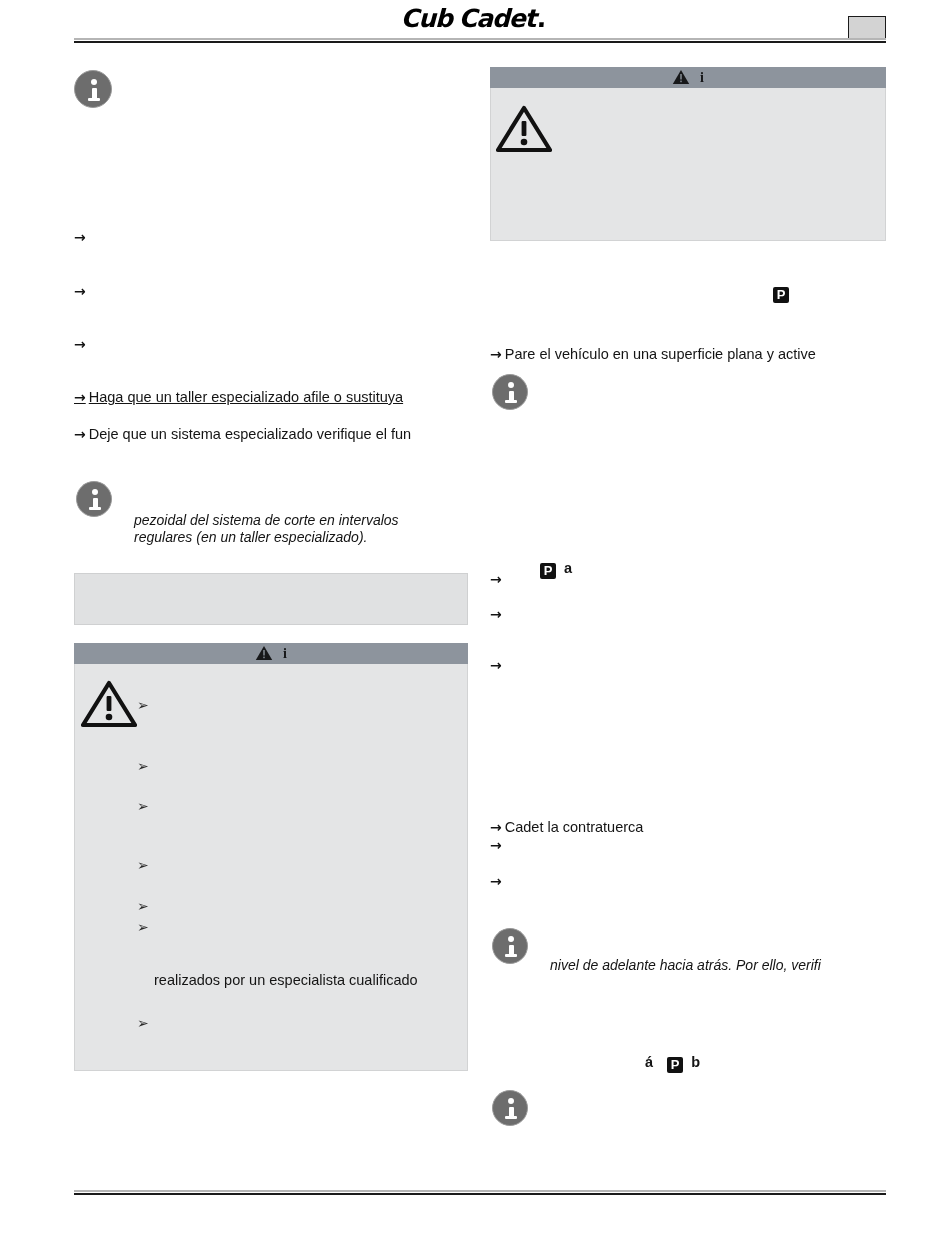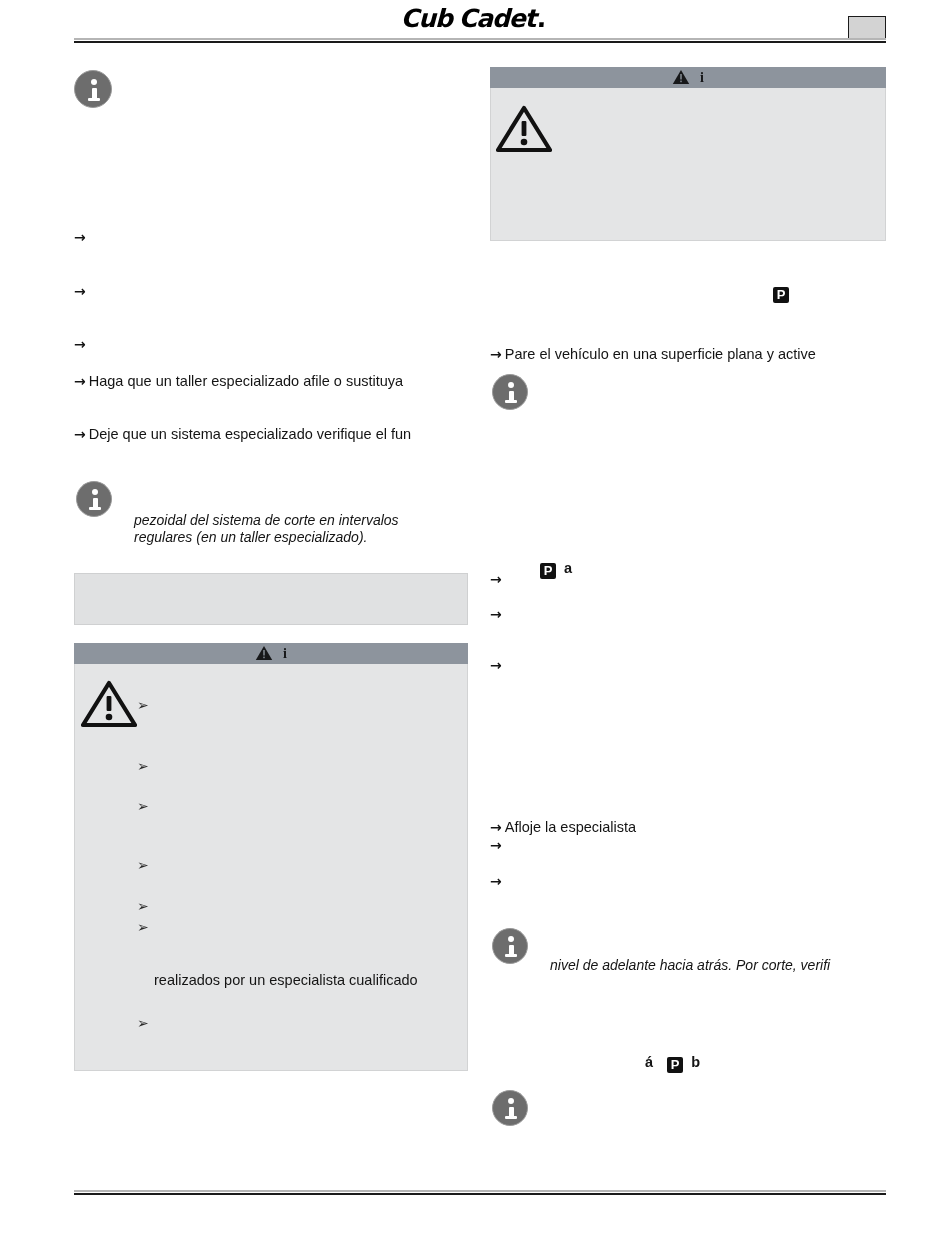--- a/index.html
+++ b/index.html
@@ -246,21 +246,21 @@
 
   <div class="arrow-item" style="left:74px; top:228px;">
     <span class="gl">→</span><span></span>
   </div>
   <div class="arrow-item" style="left:74px; top:282px;">
     <span class="gl">→</span><span></span>
   </div>
   <div class="arrow-item" style="left:74px; top:335px;">
     <span class="gl">→</span><span></span>
   </div>
-  <div class="arrow-item" style="left:74px; top:372px;">
+  <div class="arrow-item" style="left:74px; top:388px;text-decoration:underline;">
     <span class="gl">→</span><span>Haga que un taller especializado afile o sustituya</span>
   </div>
   <div class="arrow-item" style="left:74px; top:425px;">
     <span class="gl">→</span><span>Deje que un sistema especializado verifique el fun</span>
   </div>
 
   <div class="info-icon" style="left:76px; top:481px; width:36px; height:36px;">
     <div class="tittle" style="left:15px; top:7px; width:6px; height:6px;"></div>
     <div class="stem" style="left:15.5px; top:16px; width:5px; height:12px;"></div>
     <div class="stem" style="left:12px; top:25px; width:12px; height:3px;"></div>
@@ -363,35 +363,35 @@
     <span class="gl">→</span><span></span>
   </div>
   <div class="arrow-item" style="left:490px; top:605px;">
     <span class="gl">→</span><span></span>
   </div>
   <div class="arrow-item" style="left:490px; top:656px;">
     <span class="gl">→</span><span></span>
   </div>
 
   <div class="arrow-item" style="left:490px; top:818px;">
-    <span class="gl">→</span><span>Afloje la especialista</span>
+    <span class="gl">→</span><span>Cadet la contratuerca</span>
   </div>
   <div class="arrow-item" style="left:490px; top:836px;">
     <span class="gl">→</span><span></span>
   </div>
   <div class="arrow-item" style="left:490px; top:872px;">
     <span class="gl">→</span><span></span>
   </div>
 
   <div class="info-icon" style="left:492px; top:928px; width:36px; height:36px;">
     <div class="tittle" style="left:15px; top:7px; width:6px; height:6px;"></div>
     <div class="stem" style="left:15.5px; top:16px; width:5px; height:12px;"></div>
     <div class="stem" style="left:12px; top:25px; width:12px; height:3px;"></div>
   </div>
-  <div class="txt-italic" style="left:550px; top:956px; width:340px; white-space:nowrap;">nivel de adelante hacia atrás. Por corte, verifi</div>
+  <div class="txt-italic" style="left:550px; top:956px; width:340px; white-space:nowrap;">nivel de adelante hacia atrás. Por ello, verifi</div>
 
   <div class="txt" style="left:645px; top:1053px;">
     <span style="font-weight:bold;">á</span>
     <span class="p-icon" style="margin-left:10px;">P</span>
     <span style="font-weight:bold; margin-left:4px;">b</span>
   </div>
 
   <div class="info-icon" style="left:492px; top:1090px; width:36px; height:36px;">
     <div class="tittle" style="left:15px; top:7px; width:6px; height:6px;"></div>
     <div class="stem" style="left:15.5px; top:16px; width:5px; height:12px;"></div>

